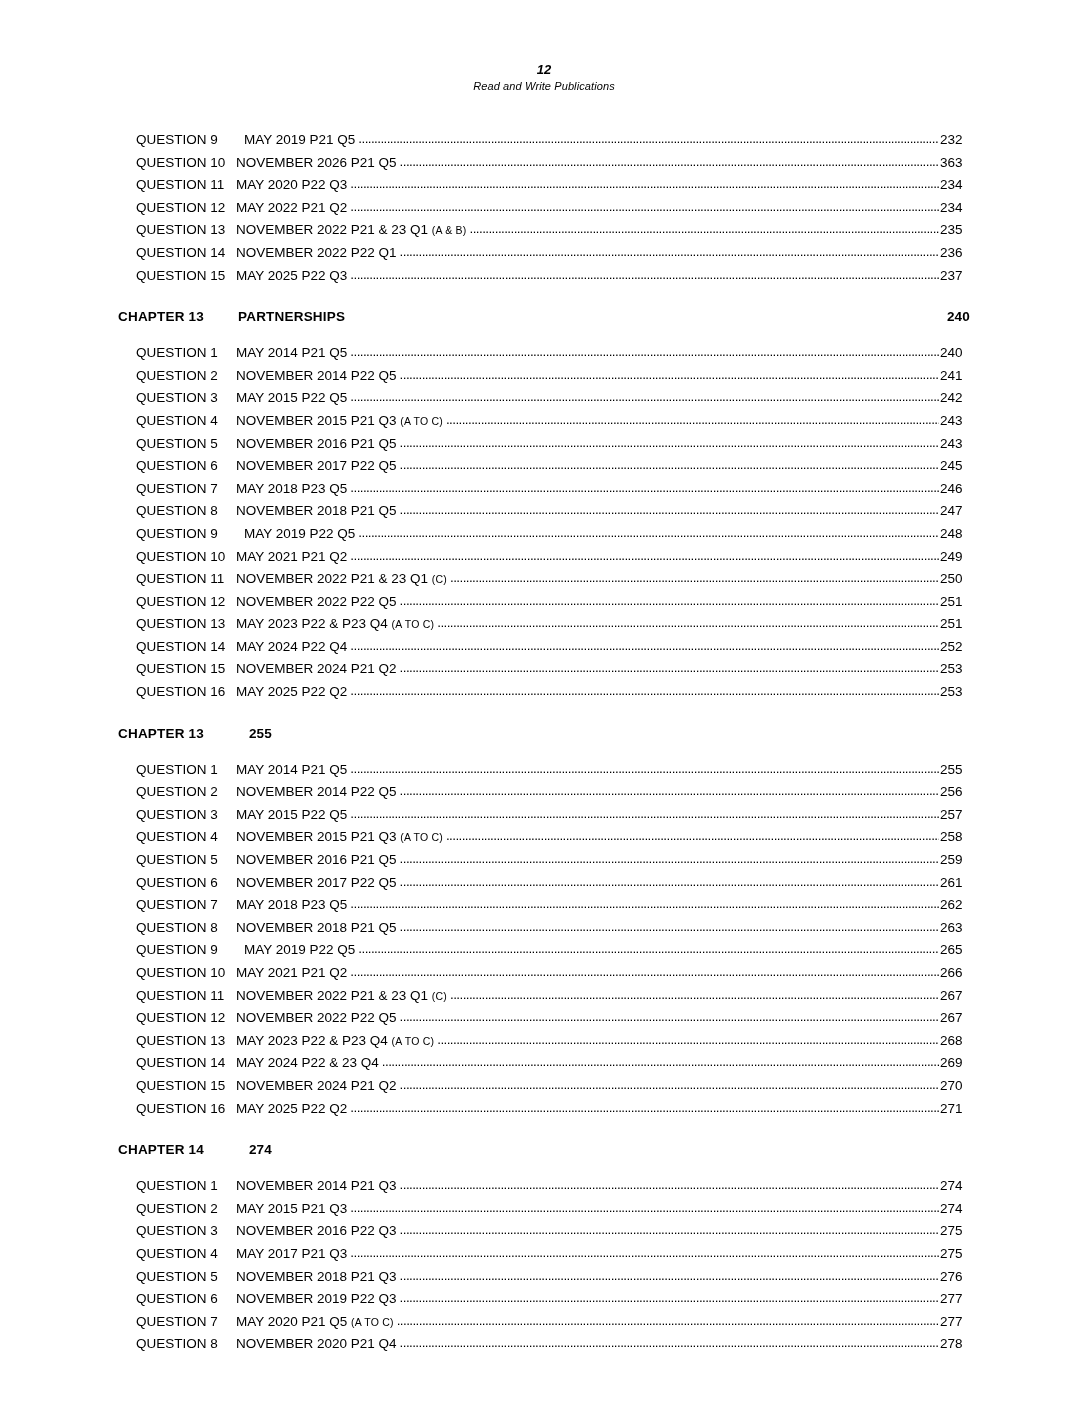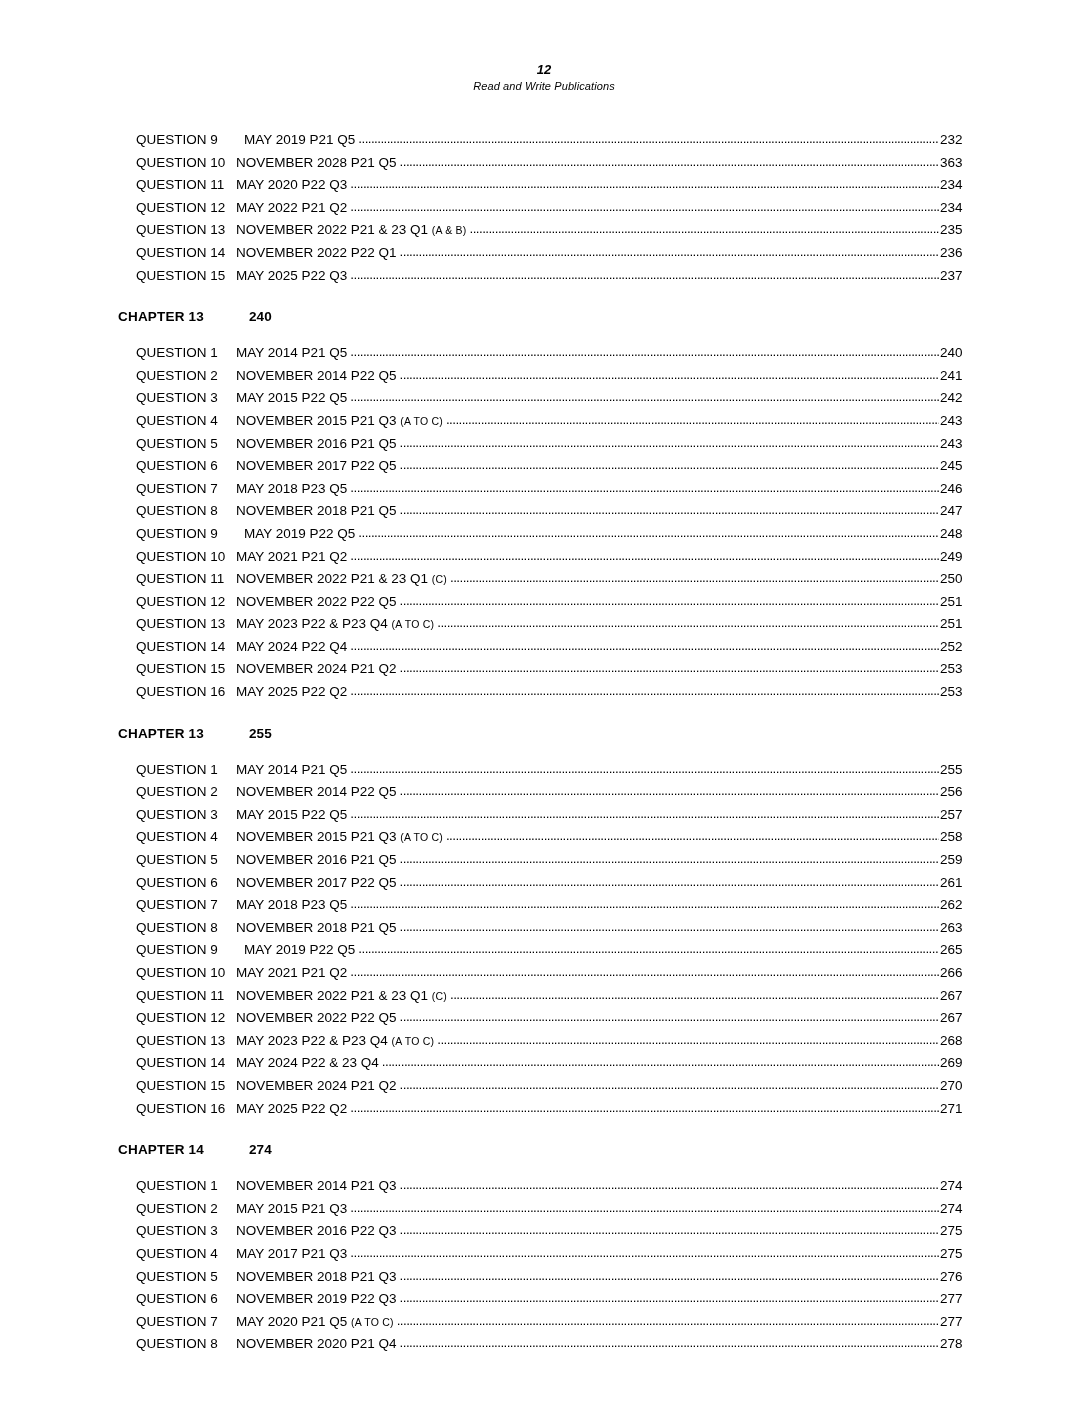--- a/index.html
+++ b/index.html
@@ -122,21 +122,21 @@
 
   <div class="toc" id="toc-root">
       <div class="q-row">
         <span class="q-label">QUESTION 9</span>
         <span class="q-desc indent"><span>MAY 2019 P21 Q5</span></span>
         <span class="dots">............................................................................................................................................................................................................................................................................................................</span>
         <span class="q-page">232</span>
       </div>
       <div class="q-row">
         <span class="q-label">QUESTION 10</span>
-        <span class="q-desc"><span>NOVEMBER 2028 P21 Q5</span></span>
+        <span class="q-desc"><span>NOVEMBER 2026 P21 Q5</span></span>
         <span class="dots">............................................................................................................................................................................................................................................................................................................</span>
         <span class="q-page">363</span>
       </div>
       <div class="q-row">
         <span class="q-label">QUESTION 11</span>
         <span class="q-desc"><span>MAY 2020 P22 Q3</span></span>
         <span class="dots">............................................................................................................................................................................................................................................................................................................</span>
         <span class="q-page">234</span>
       </div>
       <div class="q-row">
@@ -158,20 +158,21 @@
         <span class="q-page">236</span>
       </div>
       <div class="q-row">
         <span class="q-label">QUESTION 15</span>
         <span class="q-desc"><span>MAY 2025 P22 Q3</span></span>
         <span class="dots">............................................................................................................................................................................................................................................................................................................</span>
         <span class="q-page">237</span>
       </div>
       <div class="chapter-row">
         <span class="ch-label">CHAPTER 13</span>
+        <span class="ch-title">PARTNERSHIPS</span>
         <span class="ch-page">240</span>
       </div>
       <div class="q-row">
         <span class="q-label">QUESTION 1</span>
         <span class="q-desc"><span>MAY 2014 P21 Q5</span></span>
         <span class="dots">............................................................................................................................................................................................................................................................................................................</span>
         <span class="q-page">240</span>
       </div>
       <div class="q-row">
         <span class="q-label">QUESTION 2</span>

